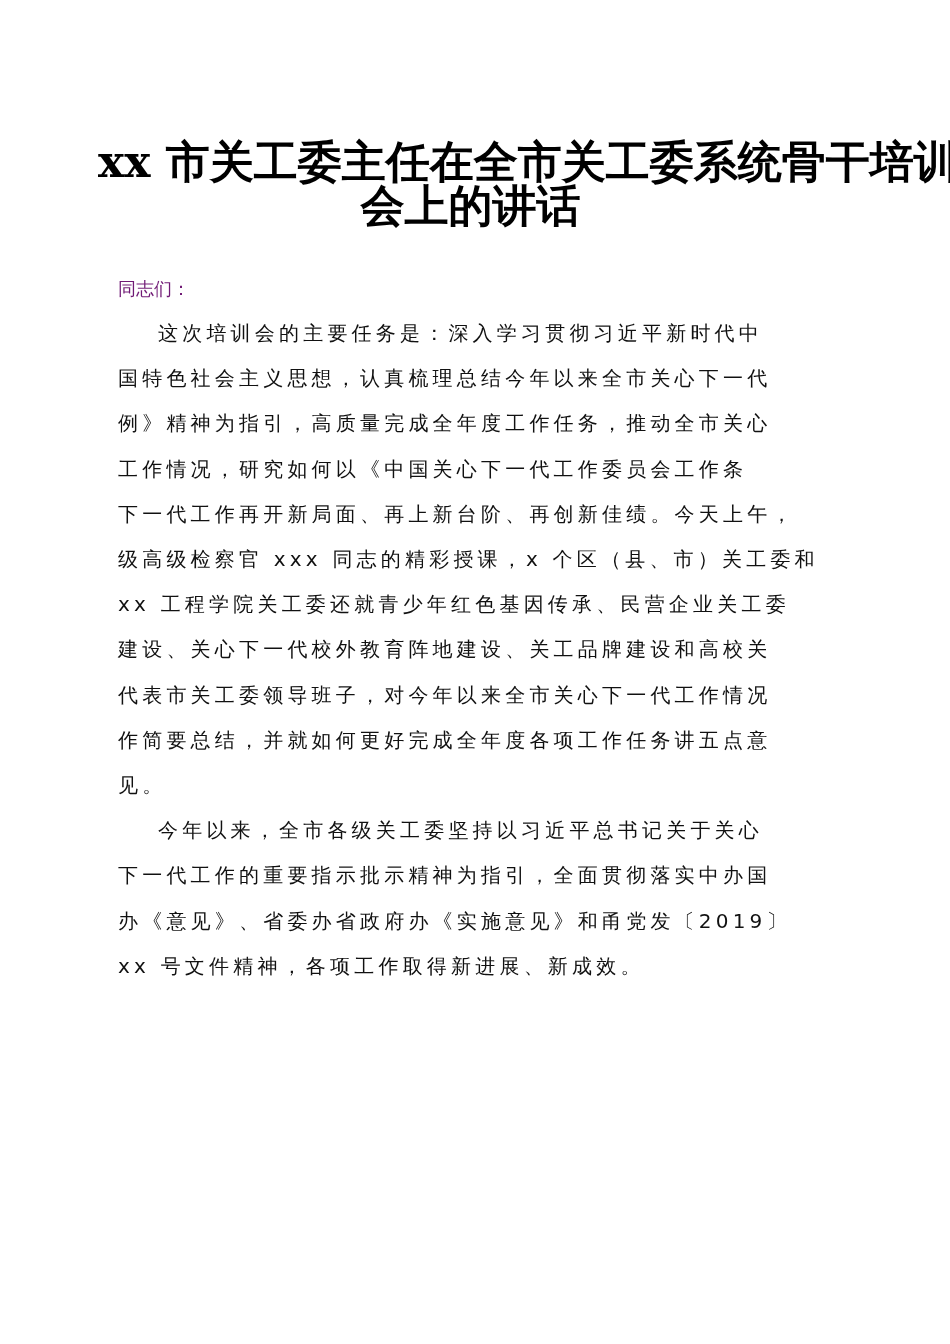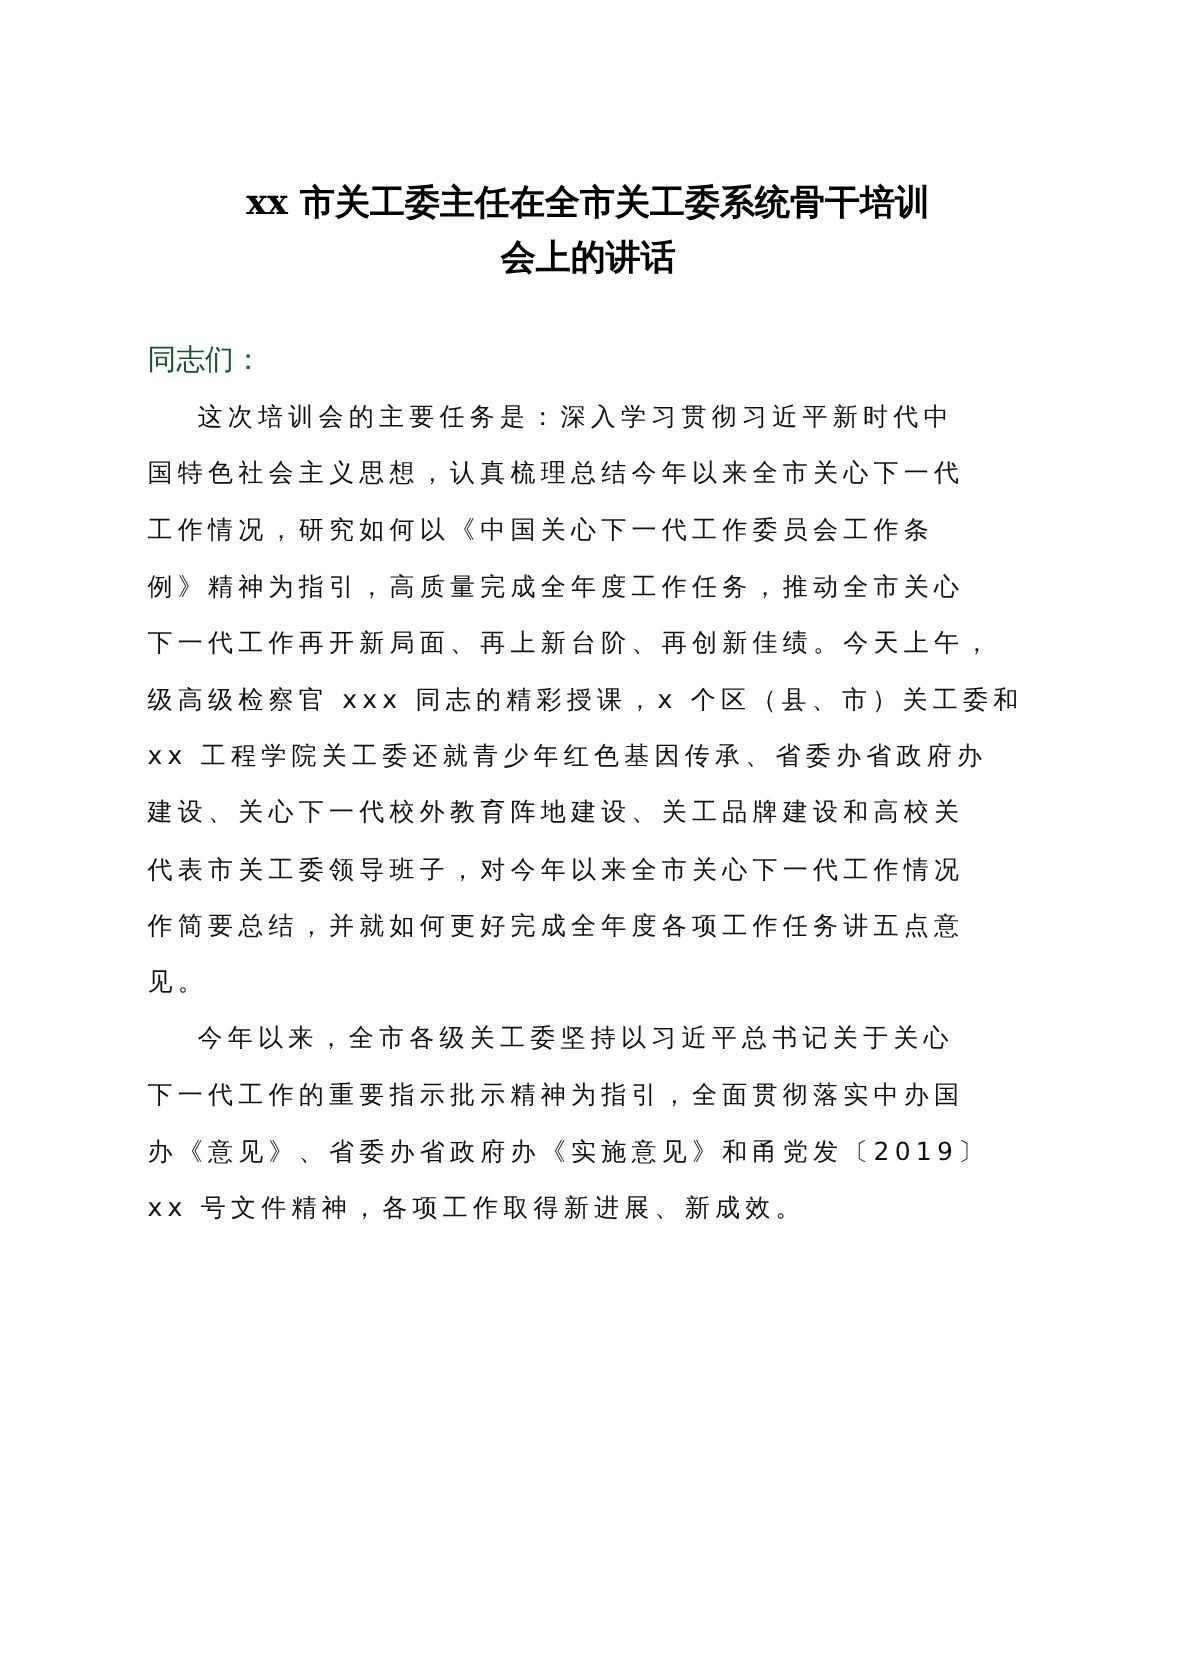--- a/index.html
+++ b/index.html
@@ -16,37 +16,37 @@
   }
   .page {
     position: absolute;
     left: 118px;
     top: 140px;
     width: 705px;
   }
   .title {
     font-family: "DejaVu Serif", "Liberation Serif", serif;
     font-weight: bold;
-    font-size: 28px;
+    font-size: 44px;
     line-height: 44px;
     text-align: center;
     margin: 0 -20px;
     letter-spacing: 0px;
   }
   .title-line {
     display: block;
     white-space: nowrap;
   }
   .salutation {
     font-family: "DejaVu Sans", "Liberation Sans", sans-serif;
     font-weight: normal;
-    font-size: 23px;
+    font-size: 18px;
     line-height: 45px;
     margin-top: 38px;
-    color: #14532d;
+    color: #701a75;
   }
   .para {
     font-family: "DejaVu Sans", "Liberation Sans", sans-serif;
     font-weight: normal;
     font-size: 20px;
     line-height: 45.2px;
     text-indent: 2em;
     text-align: justify;
     letter-spacing: 4.2px;
     margin: 0;
@@ -76,25 +76,25 @@
   <h1 class="title" style="margin-top:0;margin-bottom:0;">
     <span class="title-line">xx 市关工委主任在全市关工委系统骨干培训</span>
     <span class="title-line">会上的讲话</span>
   </h1>
 
   <div class="salutation">同志们：</div>
 
   <p class="para">
     <span class="ln">这次培训会的主要任务是：深入学习贯彻习近平新时代中</span>
     <span class="ln">国特色社会主义思想，认真梳理总结今年以来全市关心下一代</span>
+    <span class="ln">例》精神为指引，高质量完成全年度工作任务，推动全市关心</span>
     <span class="ln">工作情况，研究如何以《中国关心下一代工作委员会工作条</span>
-    <span class="ln">例》精神为指引，高质量完成全年度工作任务，推动全市关心</span>
     <span class="ln">下一代工作再开新局面、再上新台阶、再创新佳绩。今天上午，</span>
     <span class="ln">级高级检察官 xxx 同志的精彩授课，x 个区（县、市）关工委和</span>
-    <span class="ln">xx 工程学院关工委还就青少年红色基因传承、省委办省政府办</span>
+    <span class="ln">xx 工程学院关工委还就青少年红色基因传承、民营企业关工委</span>
     <span class="ln">建设、关心下一代校外教育阵地建设、关工品牌建设和高校关</span>
     <span class="ln">代表市关工委领导班子，对今年以来全市关心下一代工作情况</span>
     <span class="ln">作简要总结，并就如何更好完成全年度各项工作任务讲五点意</span>
     <span class="ln">见。</span>
   </p>
 
   <p class="para">
     <span class="ln">今年以来，全市各级关工委坚持以习近平总书记关于关心</span>
     <span class="ln">下一代工作的重要指示批示精神为指引，全面贯彻落实中办国</span>
     <span class="ln">办《意见》、省委办省政府办《实施意见》和甬党发〔2019〕</span>

